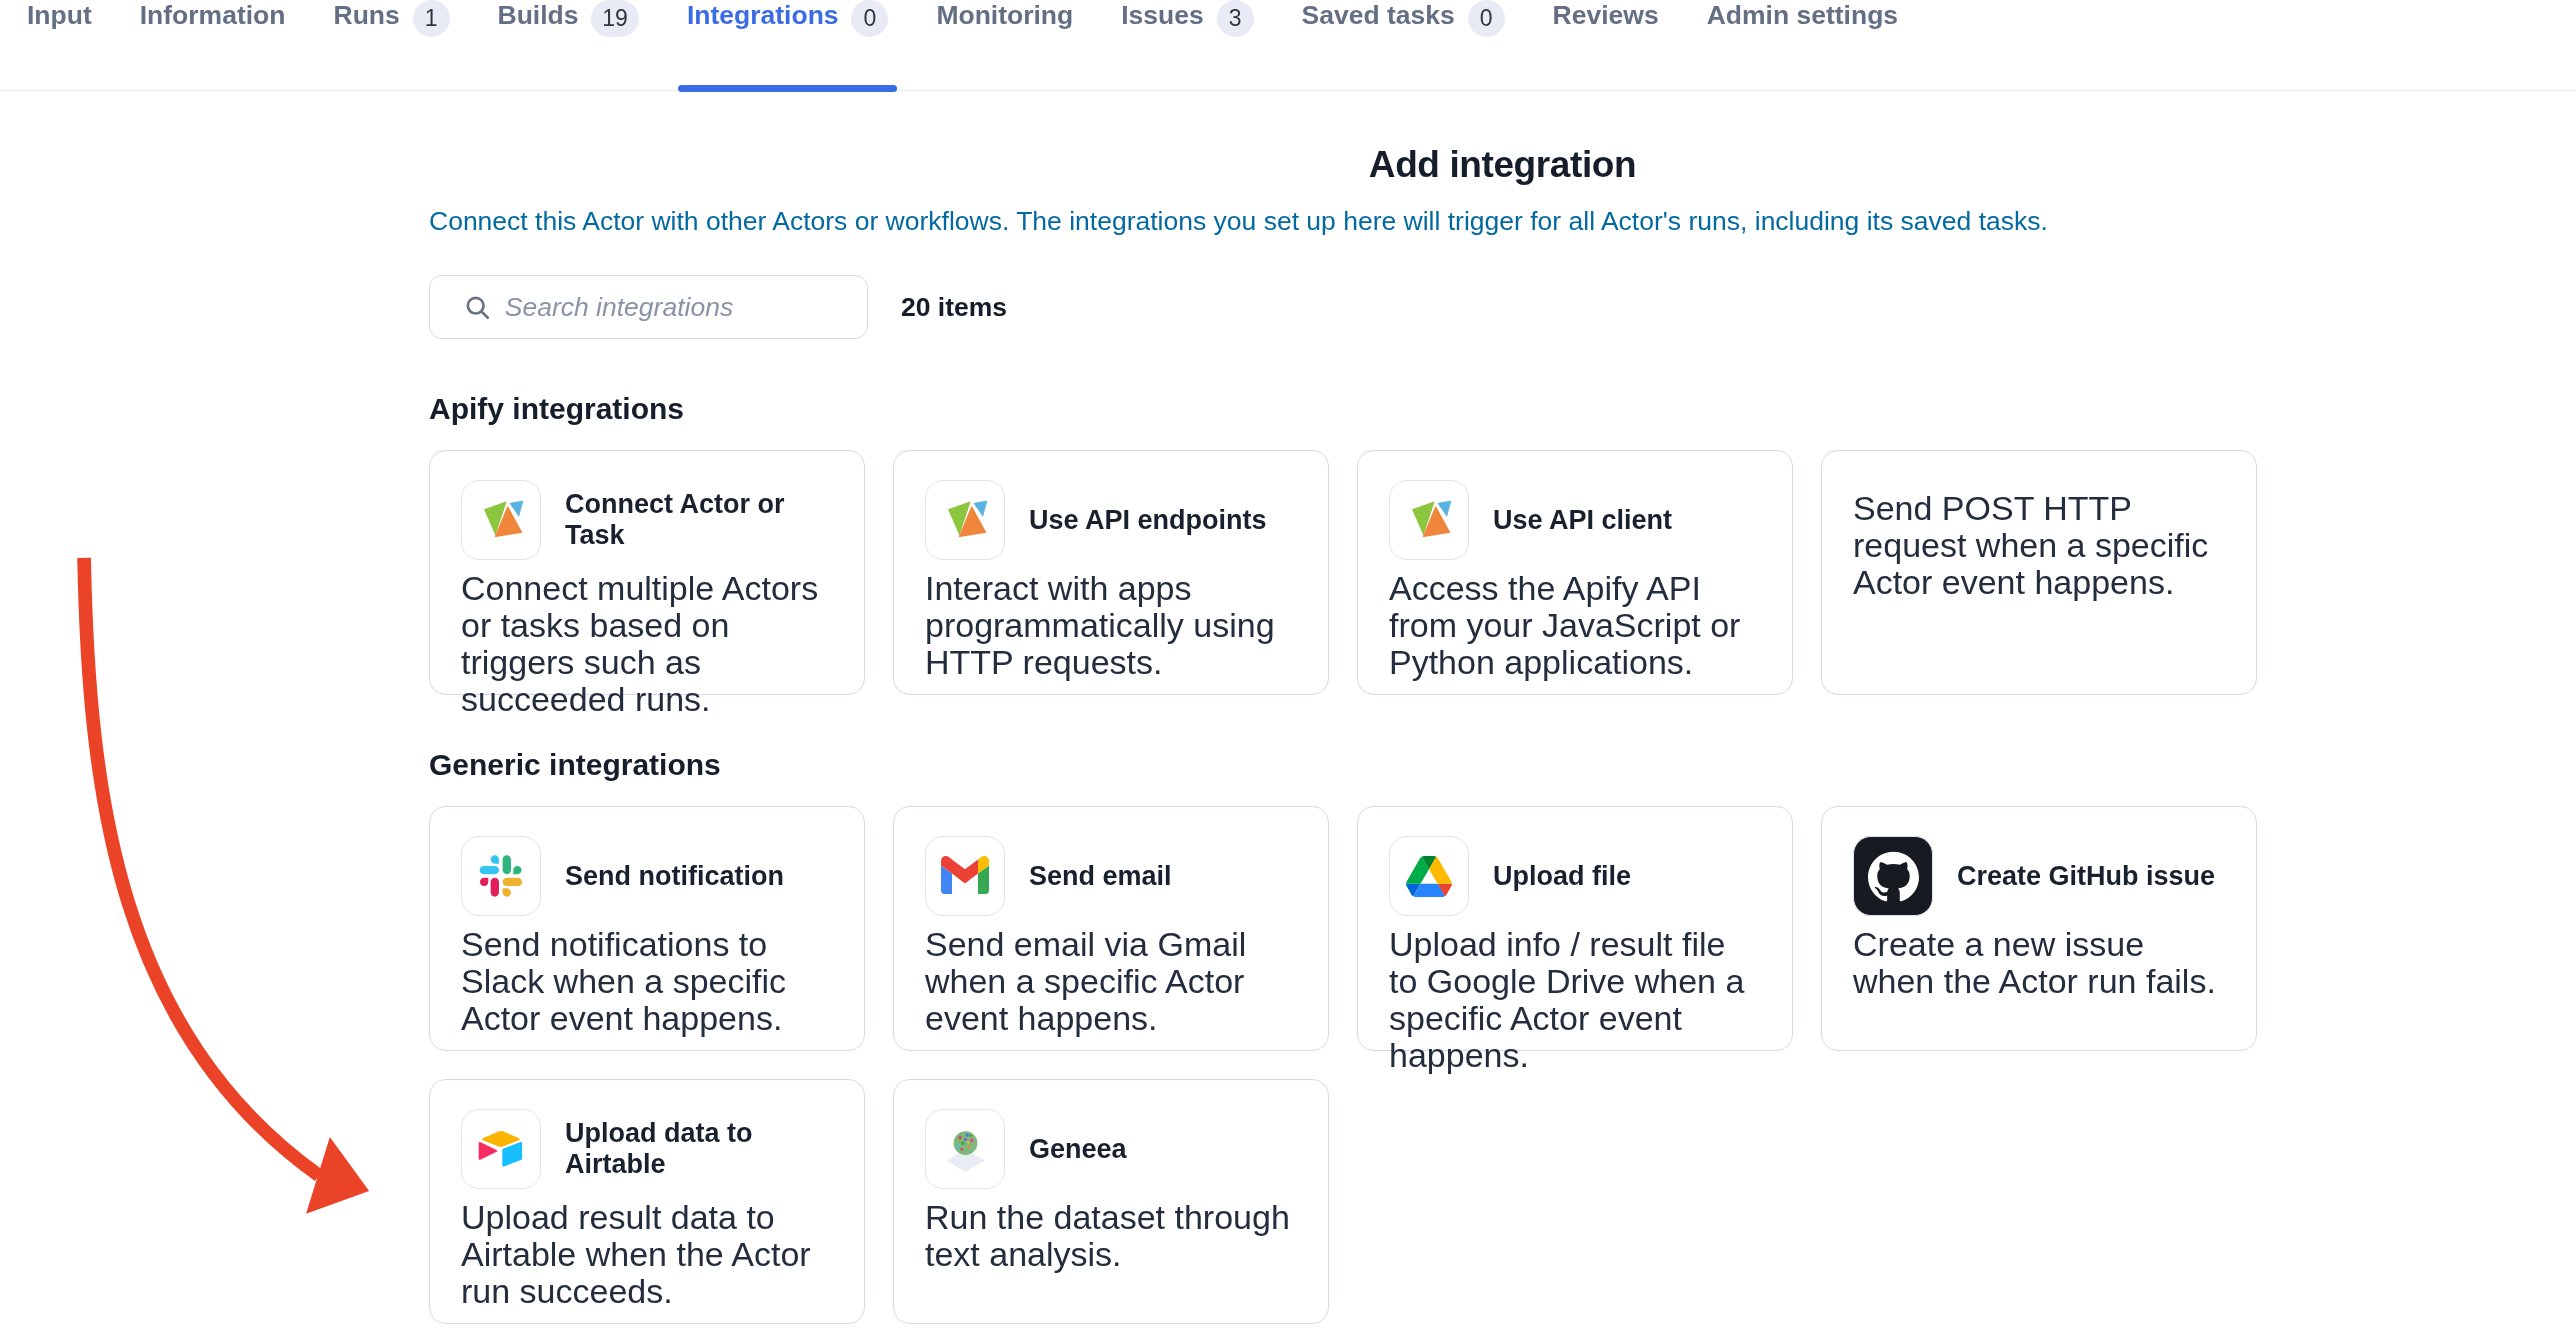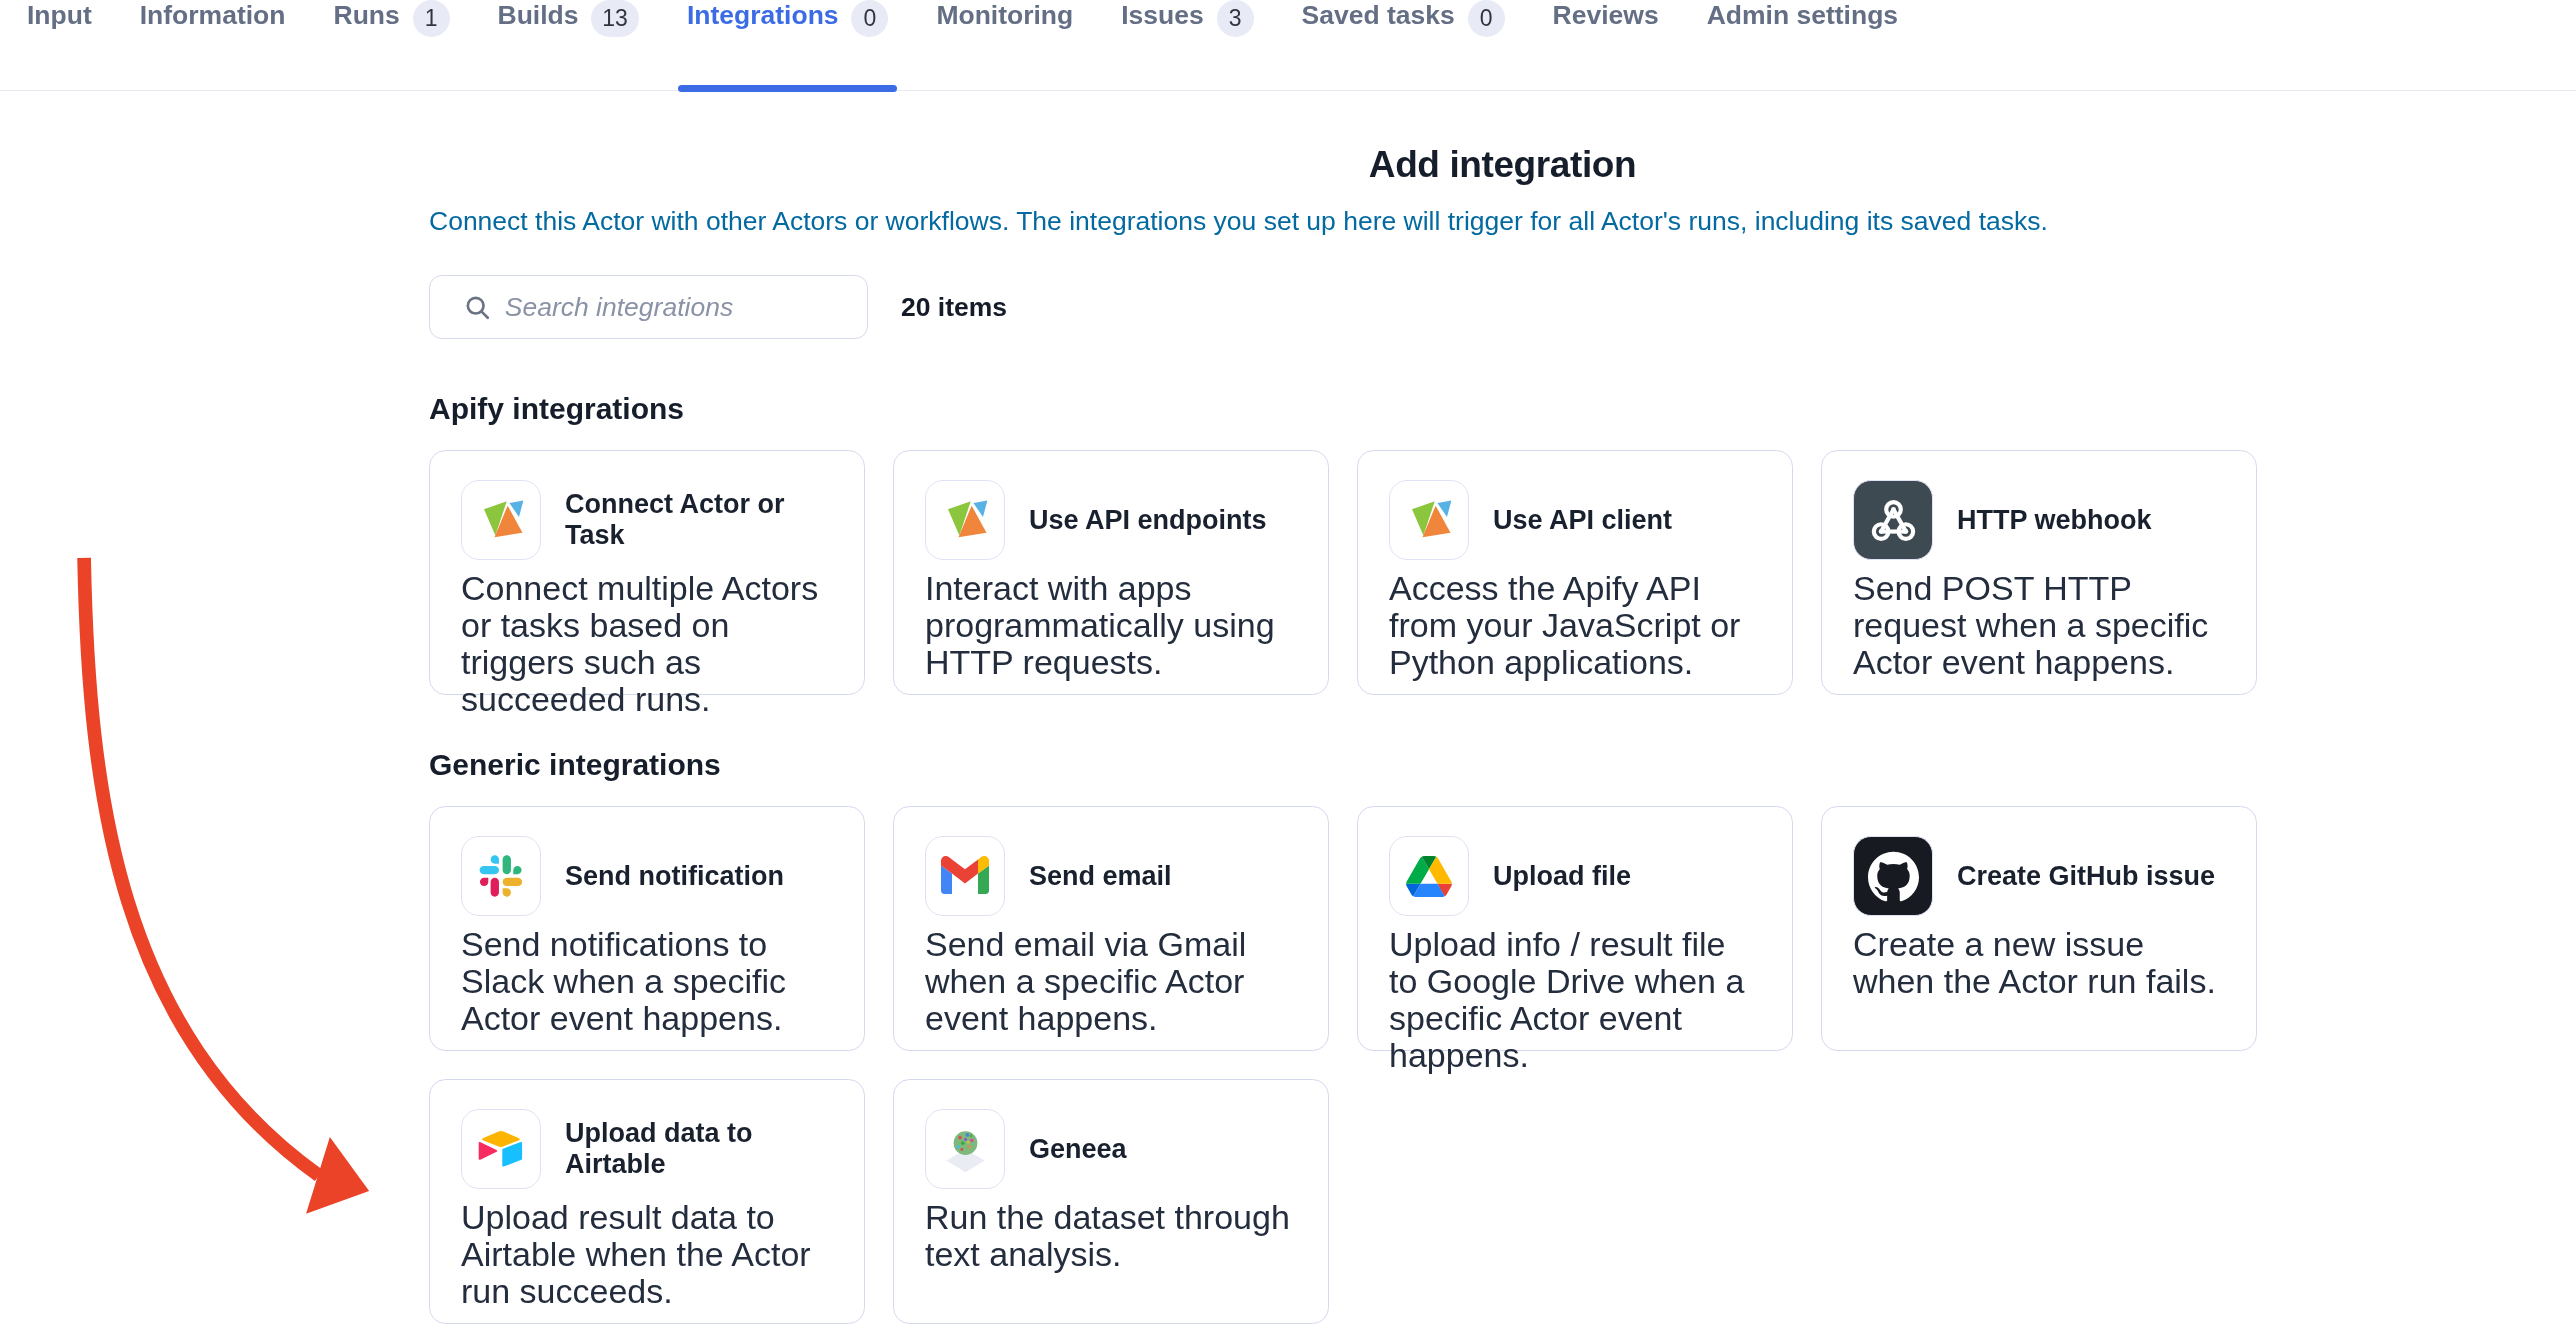--- a/index.html
+++ b/index.html
@@ -70,21 +70,21 @@
     </div>
   <div class="tab">
       <span>Information</span>
     </div>
   <div class="tab">
       <span>Runs</span>
       <span class="badge">1</span>
     </div>
   <div class="tab">
       <span>Builds</span>
-      <span class="badge">13</span>
+      <span class="badge">19</span>
     </div>
   <div class="tab active">
       <span>Integrations</span>
       <span class="badge">0</span>
     </div>
   <div class="tab">
       <span>Monitoring</span>
     </div>
   <div class="tab">
       <span>Issues</span>
@@ -158,36 +158,20 @@
               <polygon points="20,47 35,11 52,42" fill="#F0863B"></polygon>
               <polygon points="37,8 53,5 48,24" fill="#56B3E4"></polygon>
             </svg>
         </span>
         <span class="card-title">Use API client</span>
       </div>
       <div class="card-desc">Access the Apify API from your JavaScript or Python applications.</div>
     </div>
 
     <div class="card">
-      <div class="card-head">
-        <span class="icon-box dark">
-          <svg width="53" height="53" viewBox="0 0 24 24" fill="none" stroke="#ffffff" stroke-width="1.9">
-            <circle cx="6.4" cy="17" r="3.3"></circle>
-              <circle cx="17.6" cy="17" r="3.3"></circle>
-              <circle cx="12" cy="7" r="3.3"></circle>
-            <line x1="6.4" y1="17" x2="12" y2="7"></line>
-              <line x1="12" y1="7" x2="17.6" y2="17"></line>
-              <line x1="6.4" y1="17" x2="17.6" y2="17"></line>
-            <circle cx="6.4" cy="17" r="1.1" fill="#fff" stroke="none"></circle>
-              <circle cx="17.6" cy="17" r="1.1" fill="#fff" stroke="none"></circle>
-              <circle cx="12" cy="7" r="1.1" fill="#fff" stroke="none"></circle>
-          </svg>
-        </span>
-        <span class="card-title">HTTP webhook</span>
-      </div>
       <div class="card-desc">Send POST HTTP request when a specific Actor event happens.</div>
     </div>
   </div>
 
   <h2 class="section-title">Generic integrations</h2>
   <div class="grid">
 
     <div class="card">
       <div class="card-head">
         <span class="icon-box">

